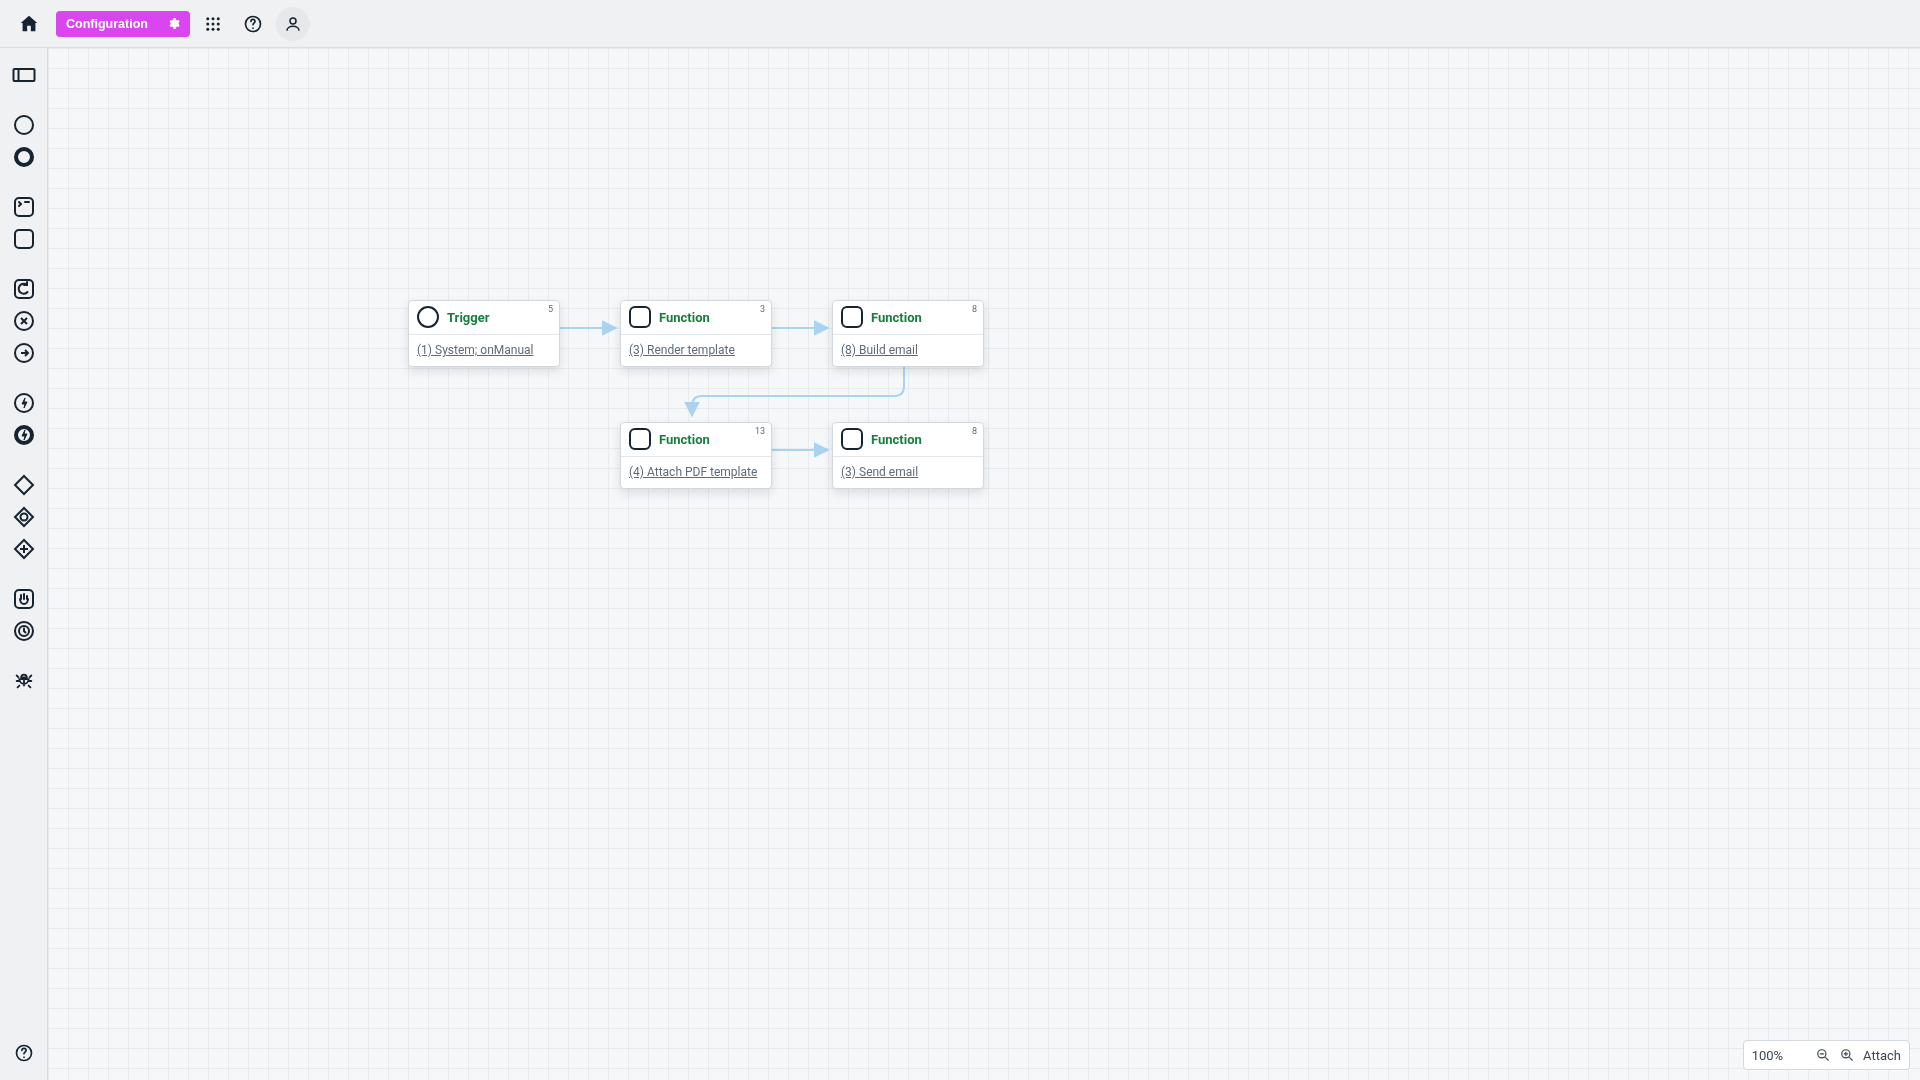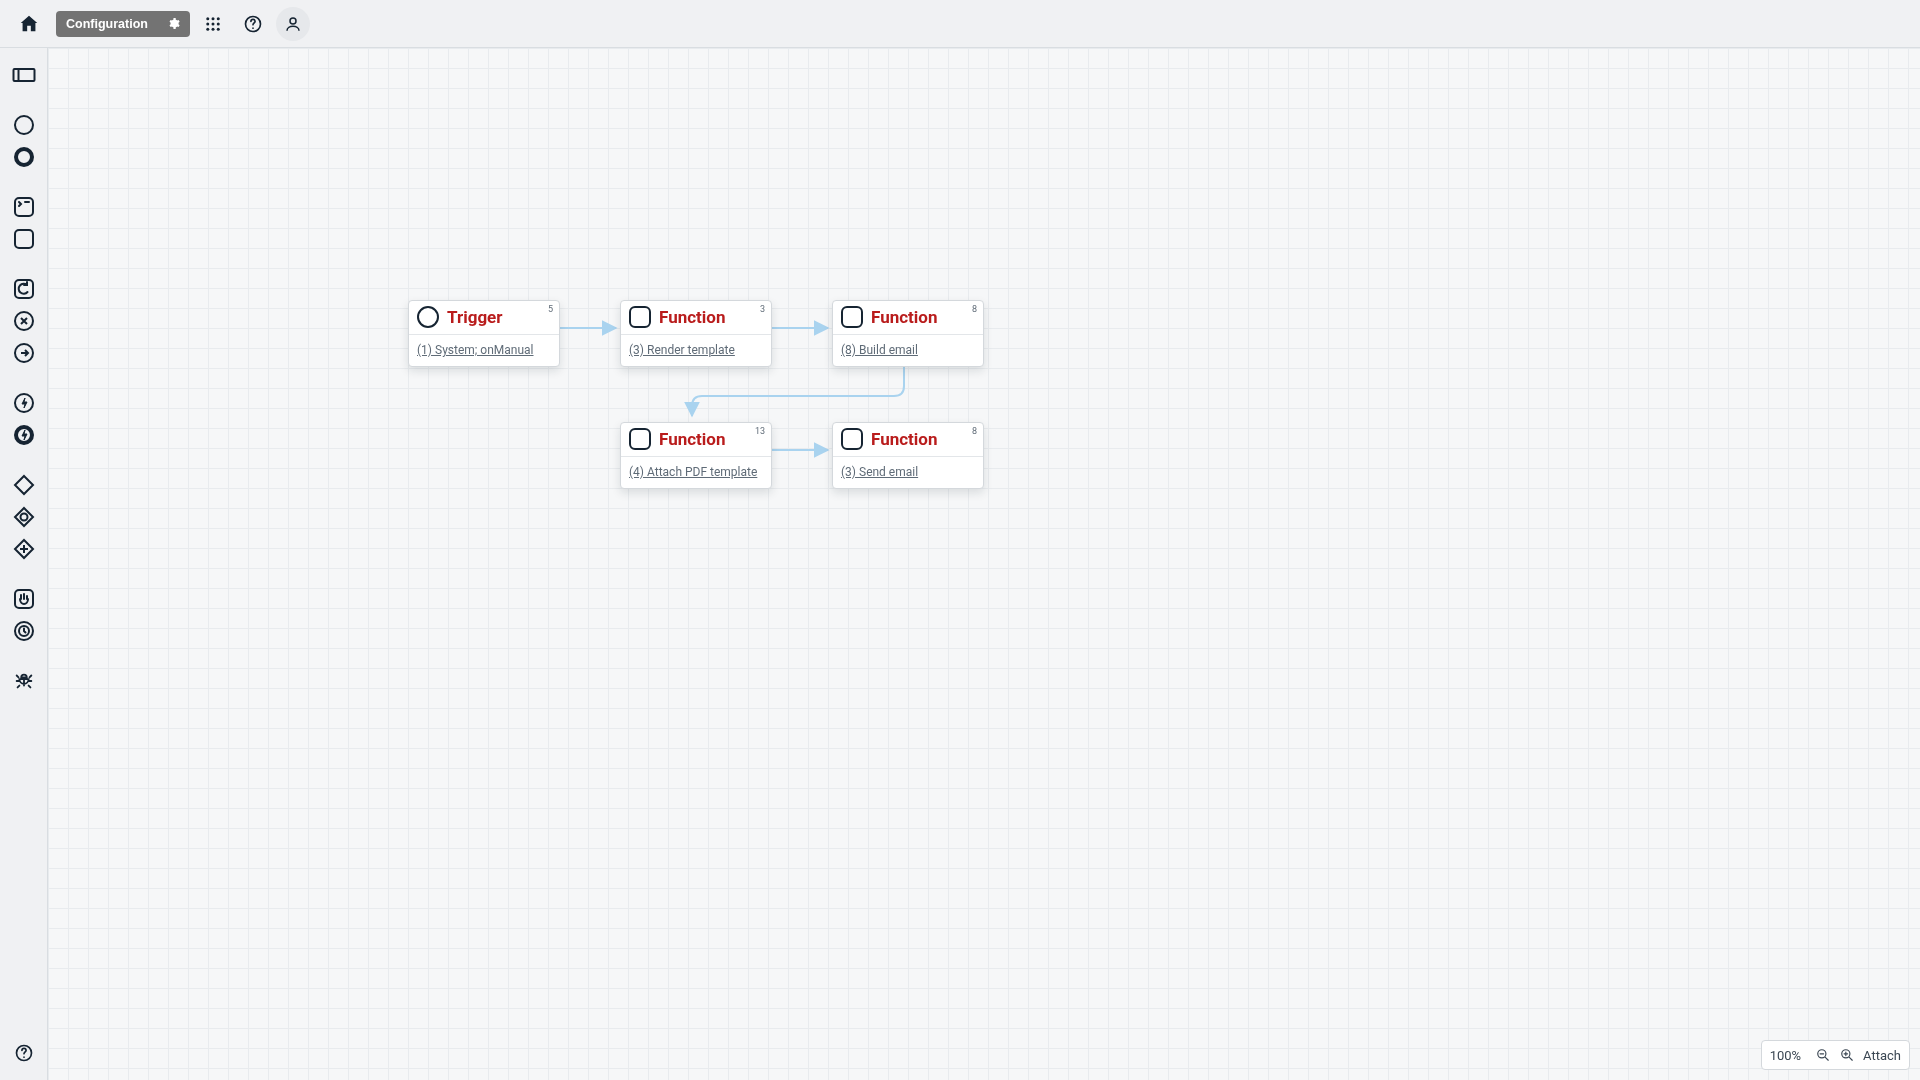--- a/index.html
+++ b/index.html
@@ -25,21 +25,21 @@
     margin-right: 14px;
   }
   .header .title {
     font-size: 22px;
     font-weight: 700;
     letter-spacing: -0.2px;
     flex: 1;
   }
   .header .right { display: flex; align-items: center; gap: 6px; }
   .config-btn {
-    background: #737373;
+    background: #d946ef;
     color: #fff;
     font-size: 12.5px;
     font-weight: 600;
     padding: 6px 10px;
     border-radius: 4px;
     display: inline-flex;
     align-items: center;
     gap: 19px;
     cursor: pointer;
     border: none;
@@ -116,41 +116,41 @@
     color: #5f6b77;
   }
   .node .nicon {
     width: 22px; height: 22px;
     border: 2px solid #162432;
     border-radius: 6px;
     flex: 0 0 22px;
     background: #fff;
   }
   .node.trigger .nicon { border-radius: 50%; }
-  .node .ntitle { font-size: 17px; font-weight: 700; color: #b91c1c; }
+  .node .ntitle { font-size: 13px; font-weight: 700; color: #15803d; }
   .node .divider { height: 1px; background: #e3e6e9; margin: 4px 0 0 0; }
   .node .desc { font-size: 12px; color: #5f6b77; padding: 8px 8px 9px 8px; text-decoration: underline; }
 
   
   .zoombar {
     position: absolute;
     right: 10px; bottom: 10px;
     background: #fff;
     border: 1px solid #d4d8dc;
     border-radius: 4px;
     display: flex;
     align-items: center;
     height: 30px;
     padding: 0 8px;
     gap: 8px;
     font-size: 13px;
     color: #3b4753;
     z-index: 60;
   }
-  .zoombar .zoom-val { margin-right: 6px; }
+  .zoombar .zoom-val { margin-right: 24px; }
   .zoombar .zicon { width:16px; height:16px; display:flex; align-items:center; justify-content:center; cursor:pointer; color:#3b4753;}
   .zoombar .reset { cursor: pointer; }
 
   svg { display: block; }
   .arrows { position:absolute; inset:0; pointer-events:none; }
 </style>
 </head>
 <body>
 
 <div class="header">

